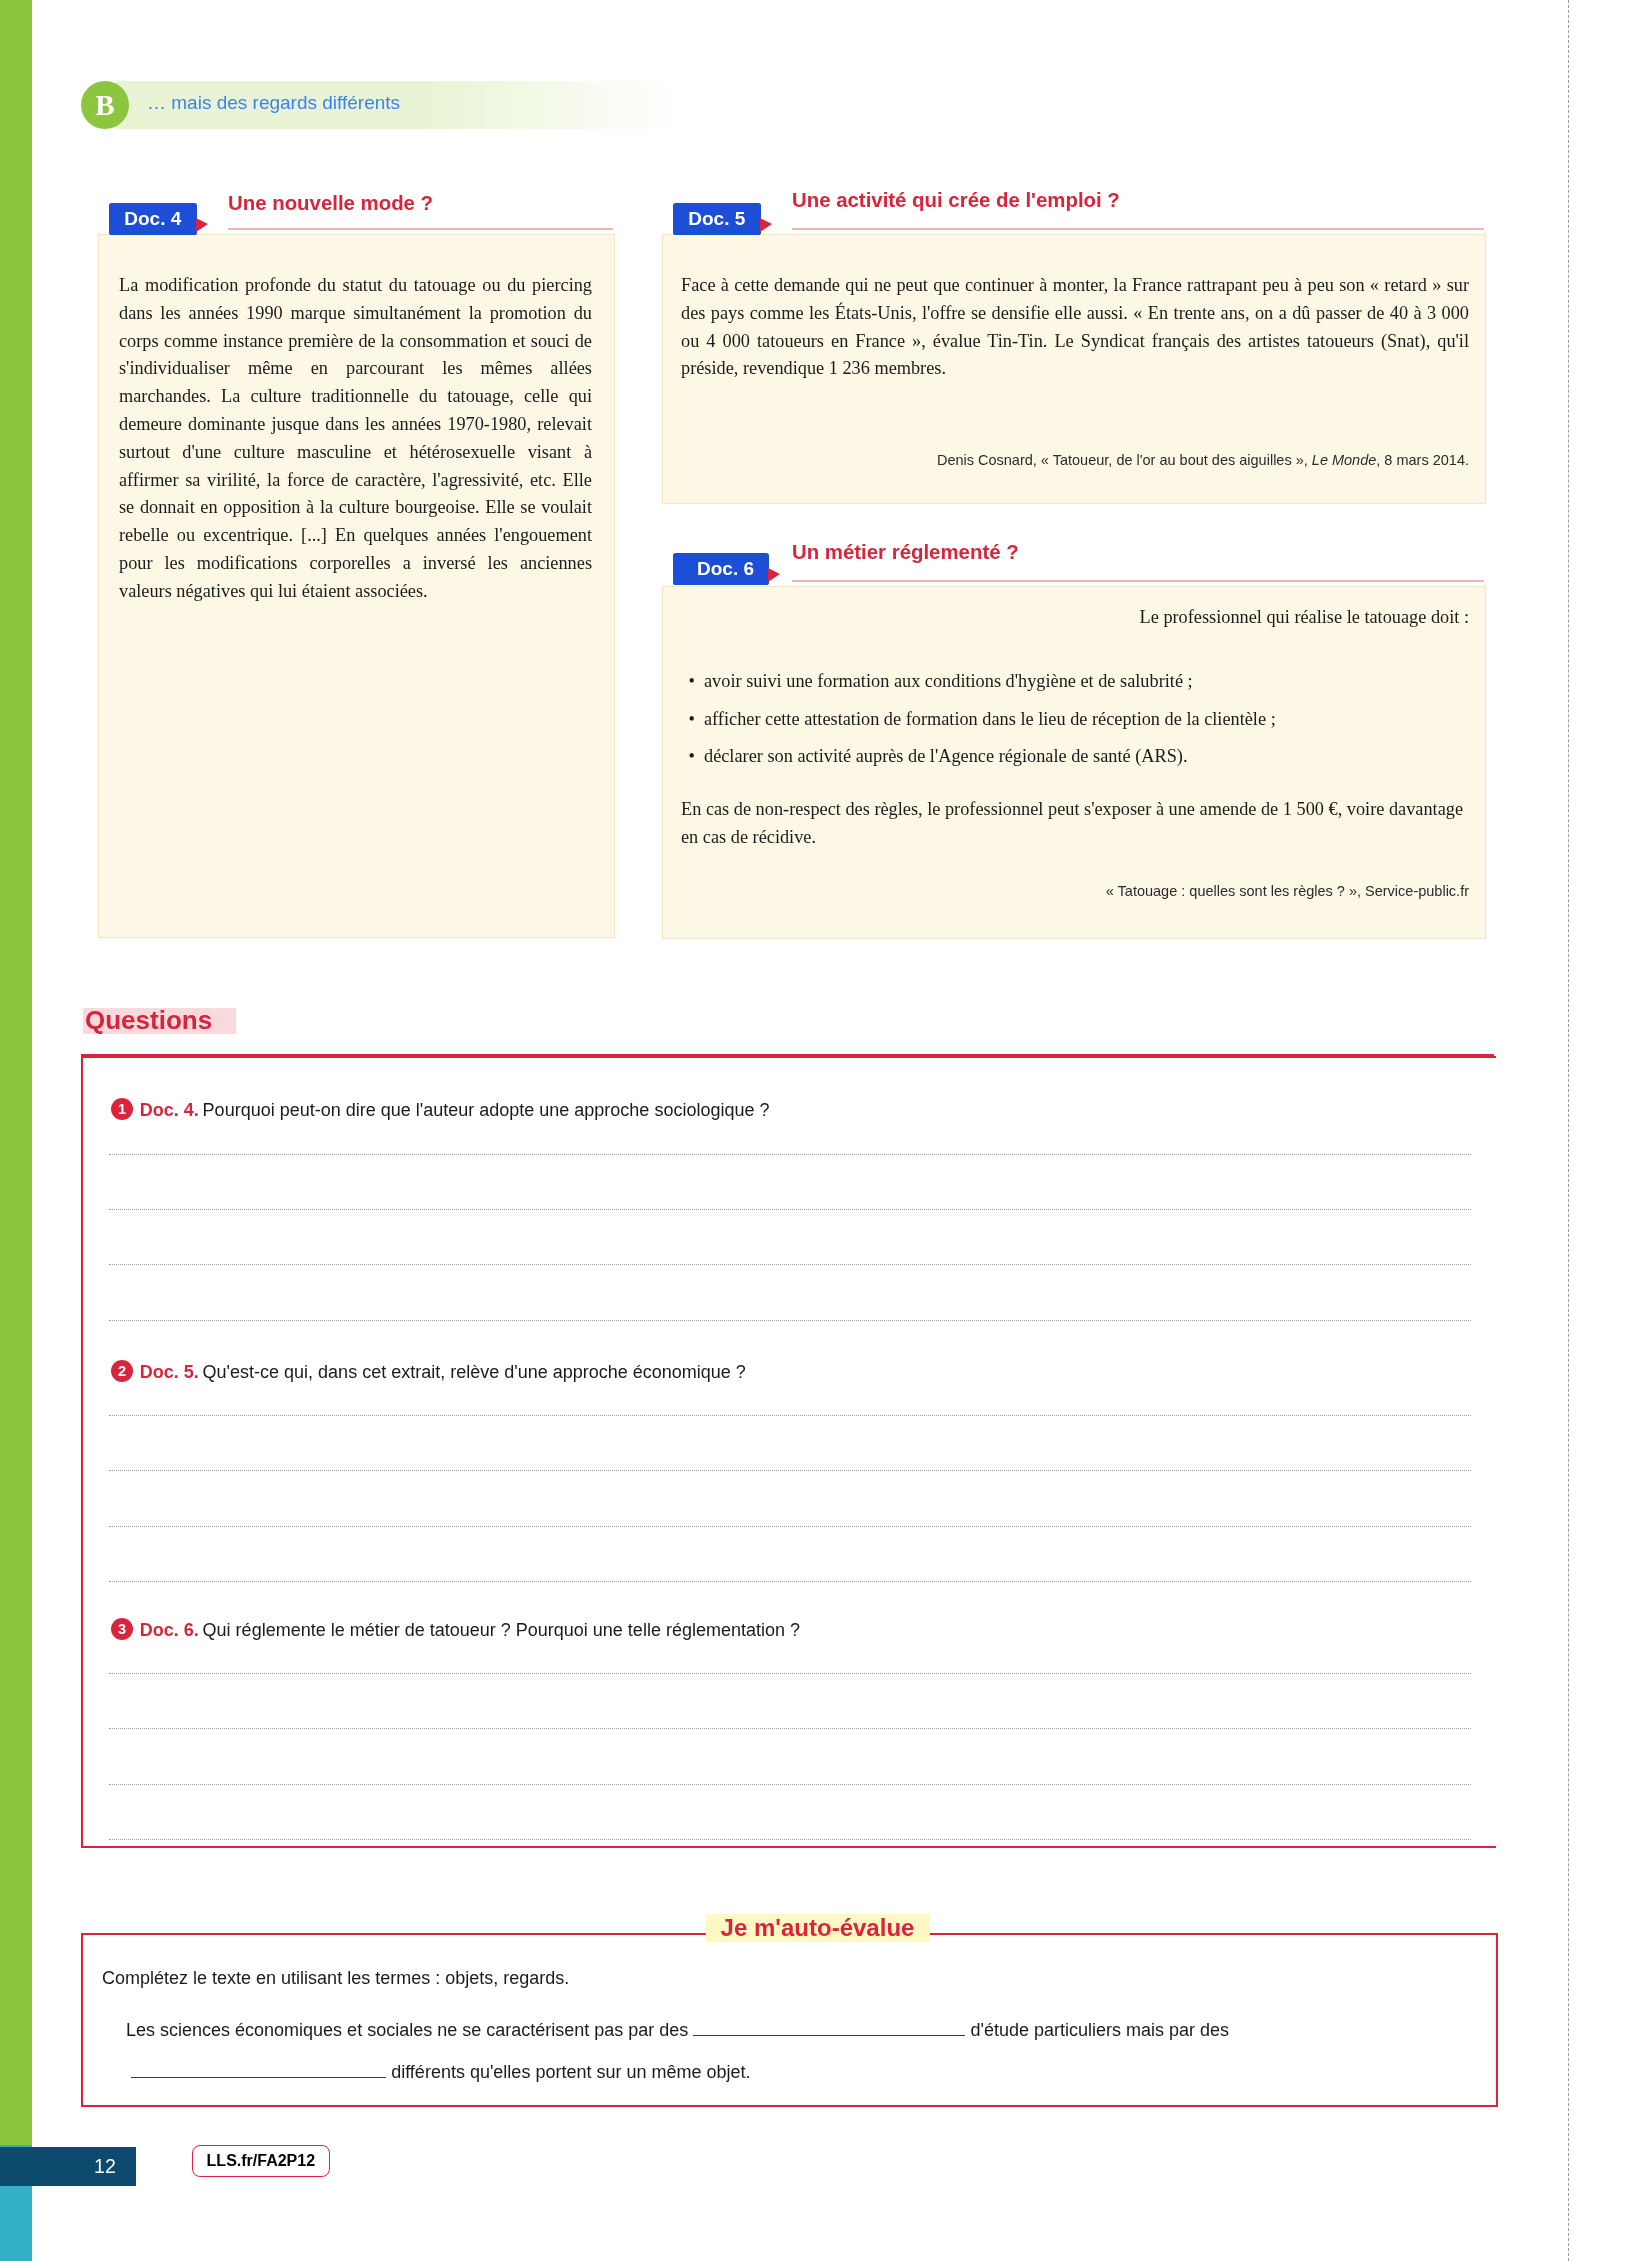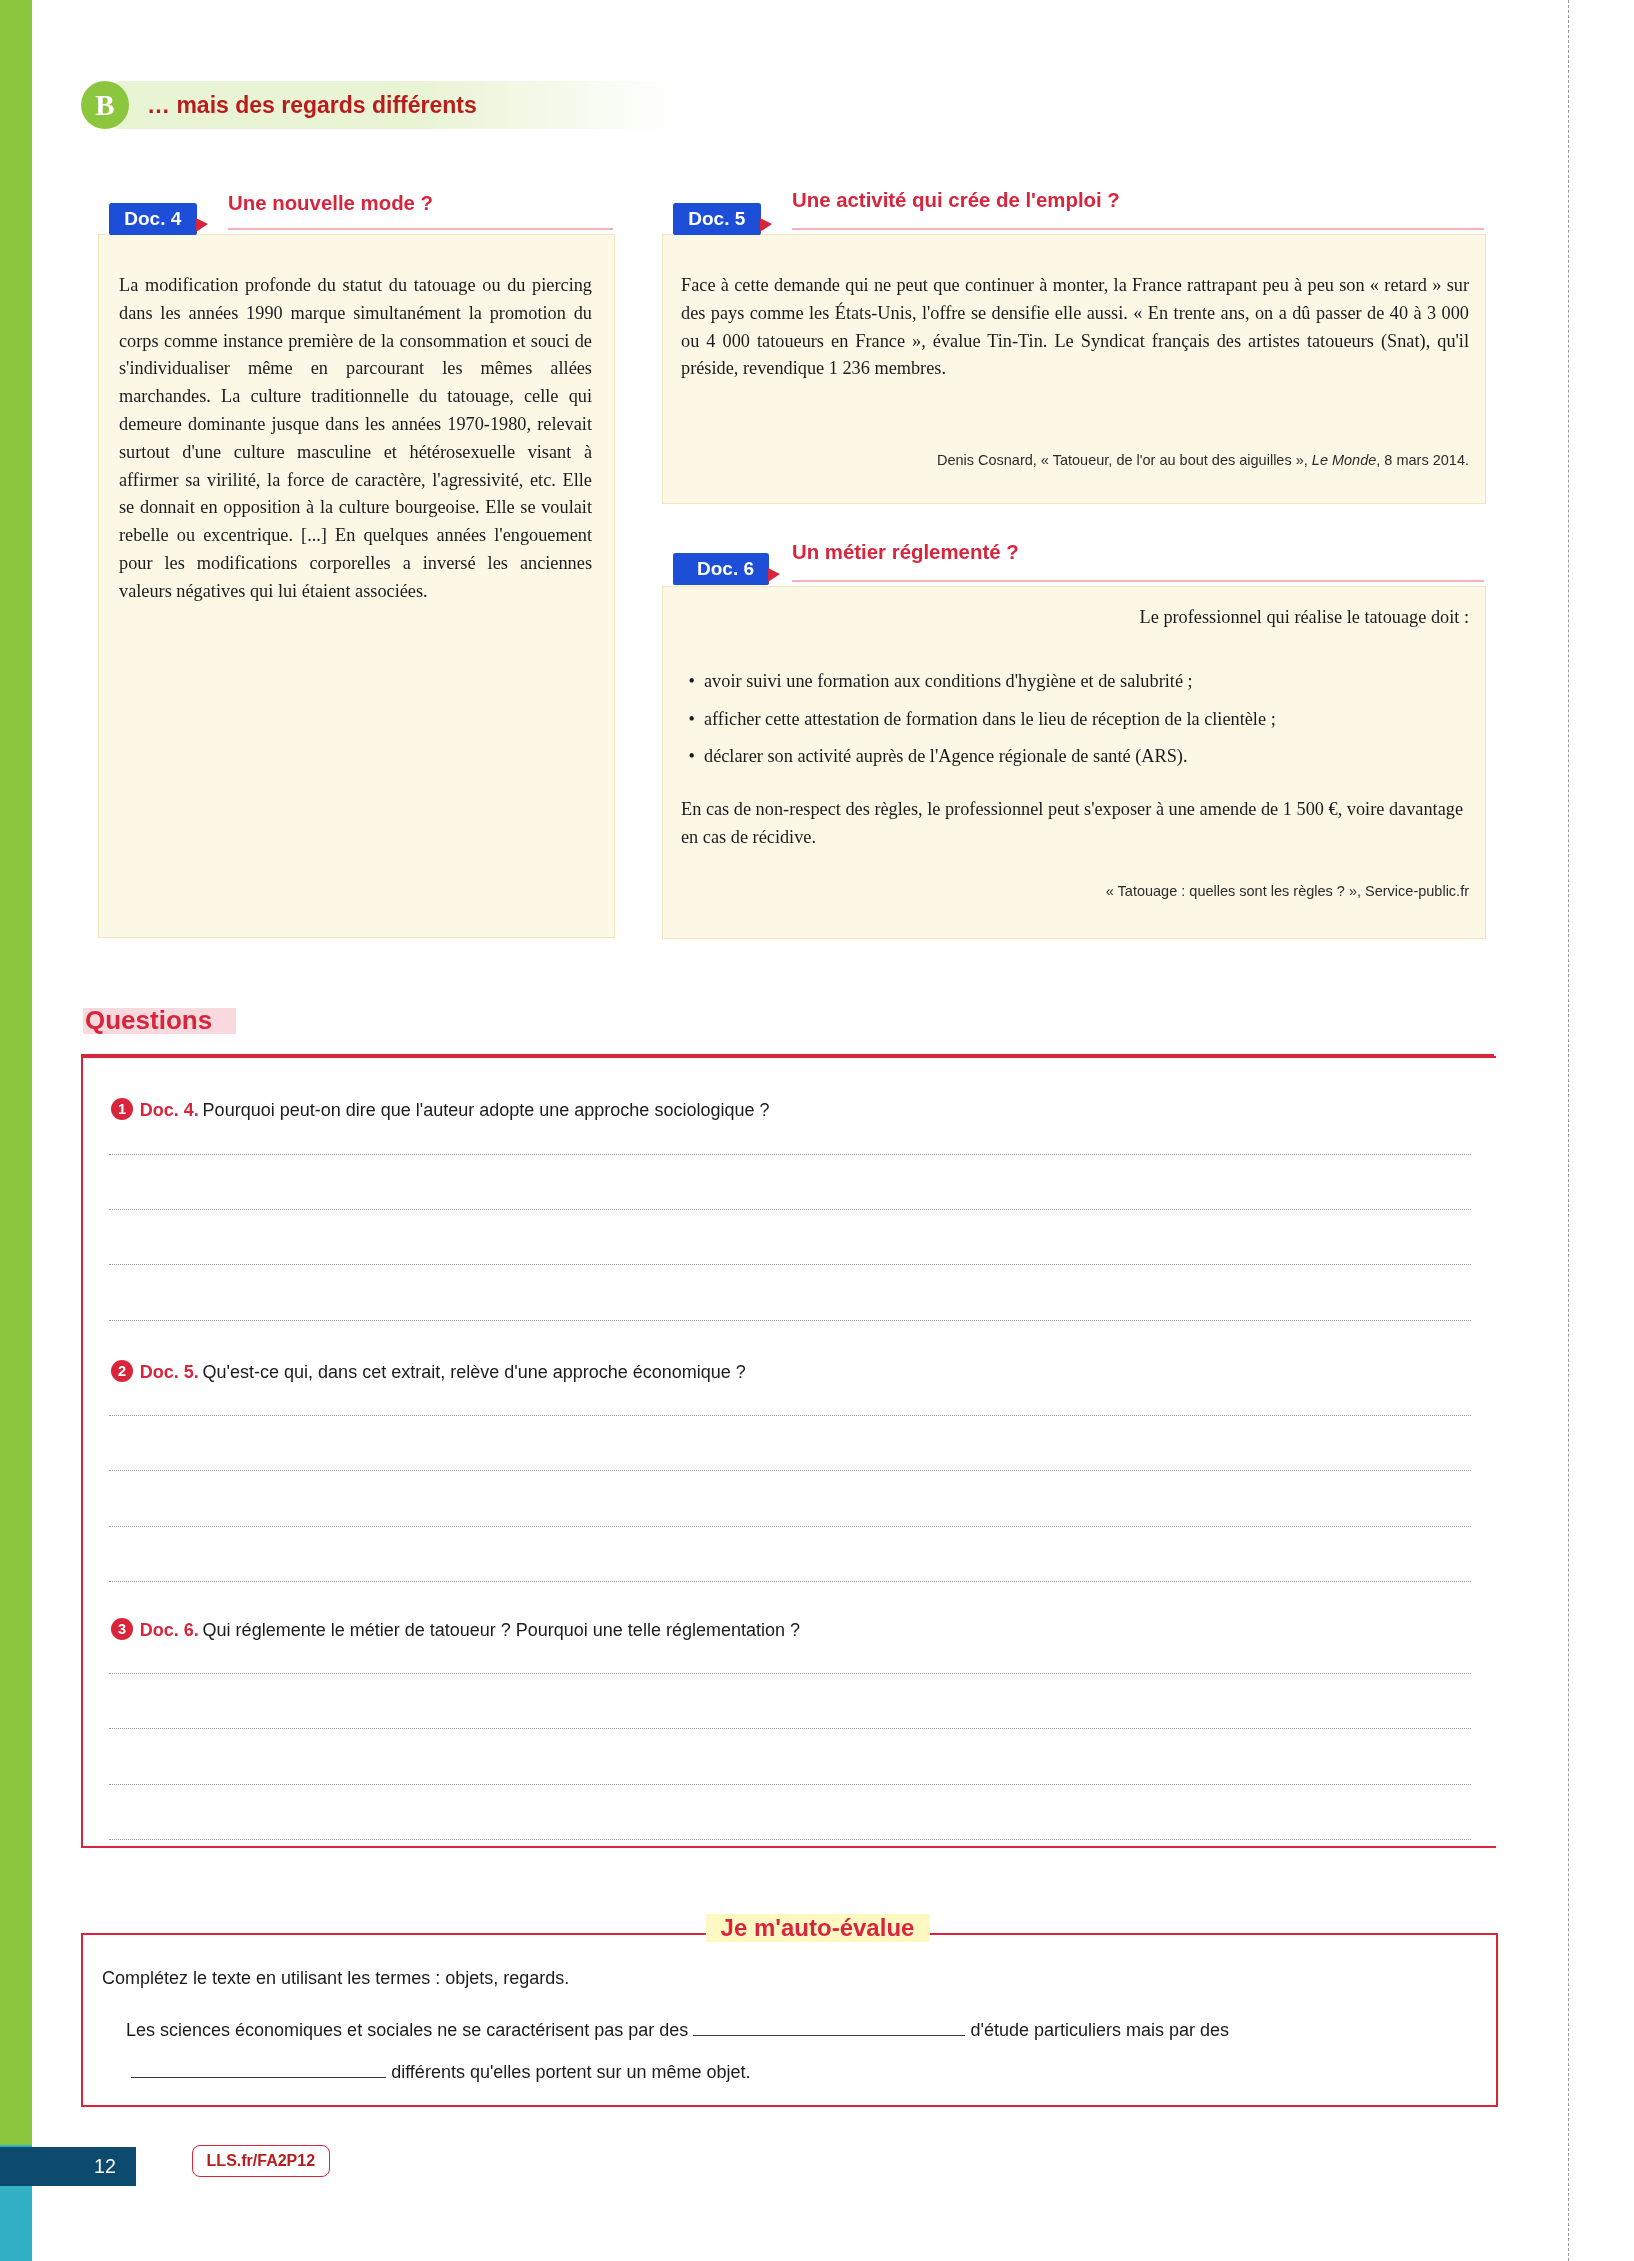--- a/index.html
+++ b/index.html
@@ -76,23 +76,23 @@
     font-weight: bold;
     display: flex;
     align-items: center;
     justify-content: center;
     font-family: "Liberation Serif", serif;
   }
   .sh-title {
     position: absolute;
     left: 66px;
     top: 11px;
-    font-size: 23px;
-    font-weight: bold;
-    color: #b91c1c;
+    font-size: 19px;
+    font-weight: normal;
+    color: #3b82f6;
   }
 
   
   .doc-card {
     position: absolute;
     background: #fdf8e6;
     border: 0.9px solid #f0e6c0;
   }
   .doc-tab {
     position: absolute;
@@ -289,21 +289,21 @@
   }
   .footer-code {
     position: absolute;
     left: 192px;
     top: 2145px;
     border: 1.7px solid #d8253c;
     border-radius: 8px;
     padding: 6px 13.6px;
     font-size: 16px;
     font-weight: bold;
-    color: #b91c1c;
+    color: #000000;
     text-align: right;
   }
 
   ul.doc-list {
     margin: 0;
     padding: 0;
     list-style: none;
   }
   ul.doc-list li {
     position: relative;

